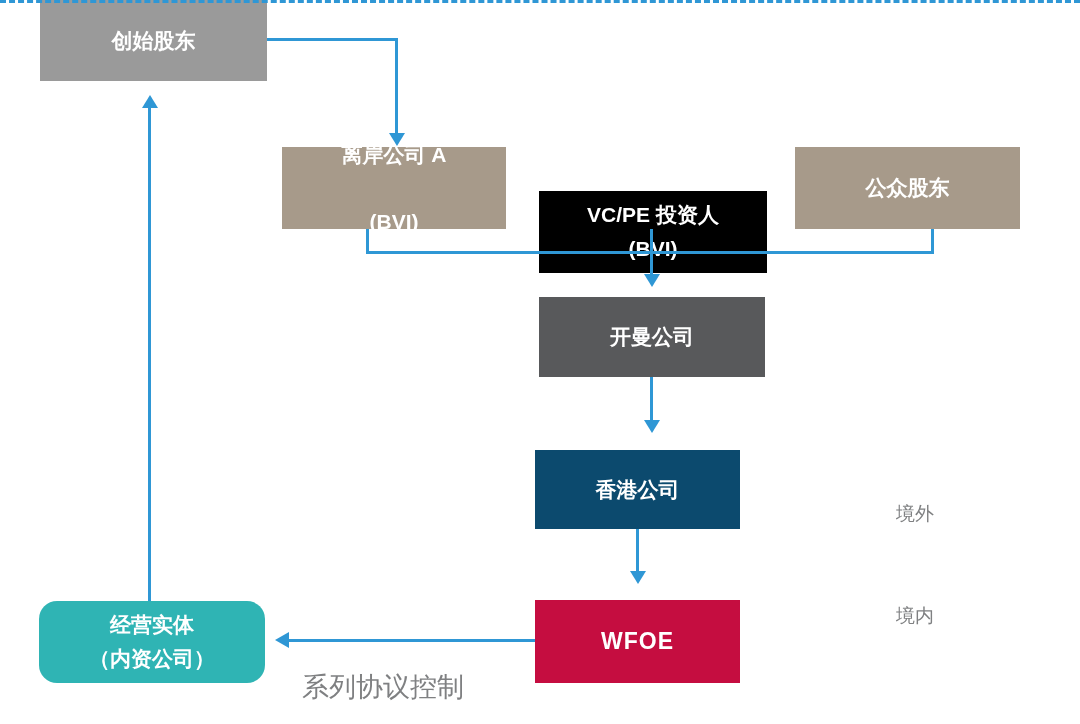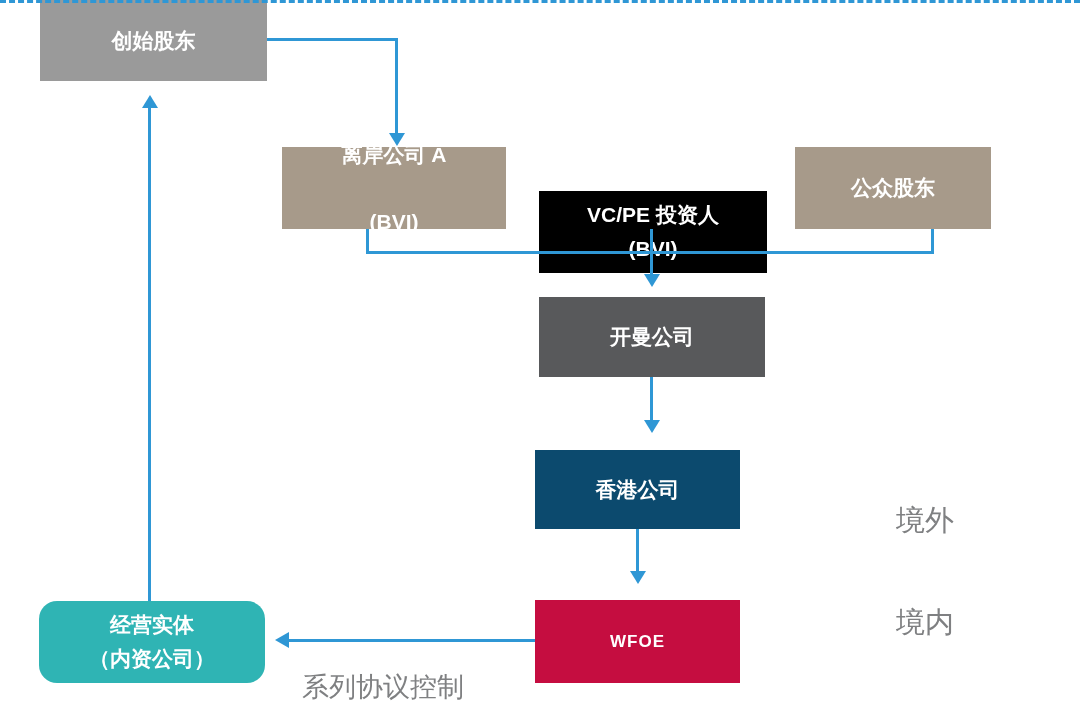--- a/index.html
+++ b/index.html
@@ -17,38 +17,38 @@
     flex-direction: column;
     align-items: center;
     justify-content: center;
     color: #ffffff;
     font-weight: bold;
     font-size: 21px;
     text-align: center;
     line-height: 1.6;
   }
   .node .nline { white-space: nowrap; }
-  .wfoe-text { font-size: 17px; letter-spacing: 1px; }
+  .wfoe-text { font-size: 23px; letter-spacing: 1px; }
   .line {
     position: absolute;
     background: #2f97d5;
   }
   .ah { position: absolute; width: 0; height: 0; }
   .ah-down  { border-left: 8px solid transparent; border-right: 8px solid transparent; border-top: 13px solid #2f97d5; }
   .ah-up    { border-left: 8px solid transparent; border-right: 8px solid transparent; border-bottom: 13px solid #2f97d5; }
   .ah-left  { border-top: 8px solid transparent; border-bottom: 8px solid transparent; border-right: 14px solid #2f97d5; }
   .dashed-divider {
     position: absolute;
     left: 0; top: 565; width: 1080px; height: 0;
     border-top: 3px dashed #2f97d5;
   }
   .region-label {
     position: absolute;
     color: #7f8082;
-    font-size: 29px;
+    font-size: 19px;
     white-space: nowrap;
   }
   .note-label {
     position: absolute;
     color: #7f8082;
     font-size: 27px;
     white-space: nowrap;
   }
 </style>
 </head>
@@ -63,21 +63,21 @@
   <div class="node" style="left: 282px; top: 147px; width: 224px; height: 82px; background-color: rgb(167, 154, 138); gap: 33px;">
     <div class="nline">离岸公司 A</div>
     <div class="nline">(BVI)</div>
   </div>
 
   <div class="node" style="left: 539px; top: 147px; width: 228px; height: 82px; background-color: #000000; margin-top: 44px;">
     <div class="nline">VC/PE 投资人</div>
     <div class="nline">(BVI)</div>
   </div>
 
-  <div class="node" style="left: 795px; top: 147px; width: 196px; height: 82px; background-color: rgb(167, 154, 138);">
+  <div class="node" style="left: 795px; top: 147px; width: 225px; height: 82px; background-color: rgb(167, 154, 138);">
     <div class="nline">公众股东</div>
   </div>
 
   <div class="node" style="left: 539px; top: 297px; width: 226px; height: 80px; background-color: rgb(88, 89, 91);">
     <div class="nline">开曼公司</div>
   </div>
 
   <div class="node" style="left: 535px; top: 450px; width: 205px; height: 79px; background-color: #0c4a6e; align-items: center;">
     <div class="nline">香港公司</div>
   </div>

